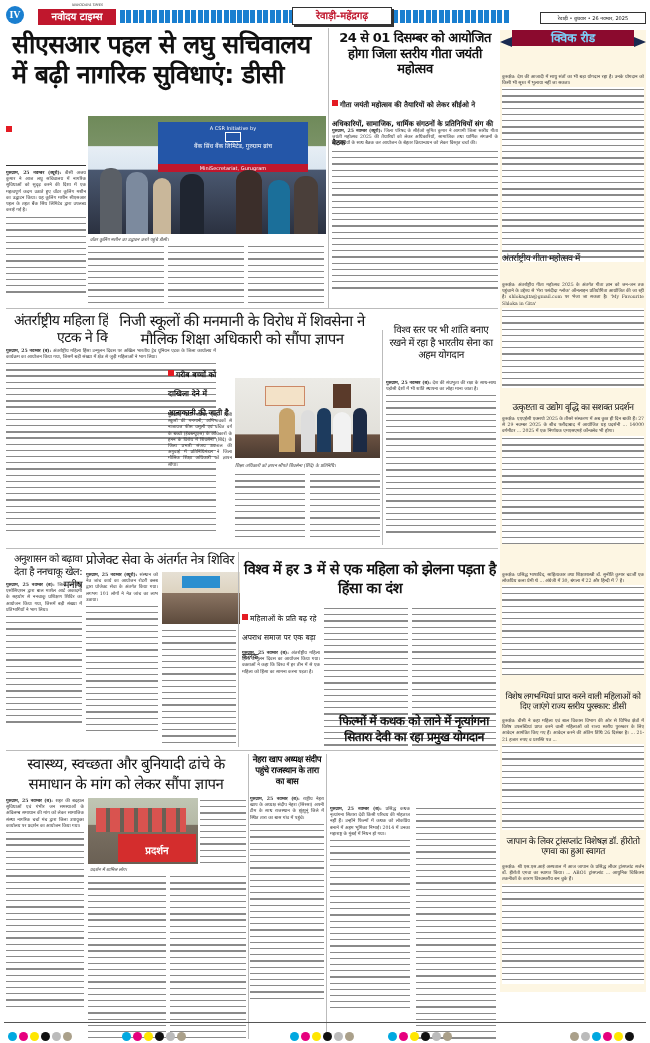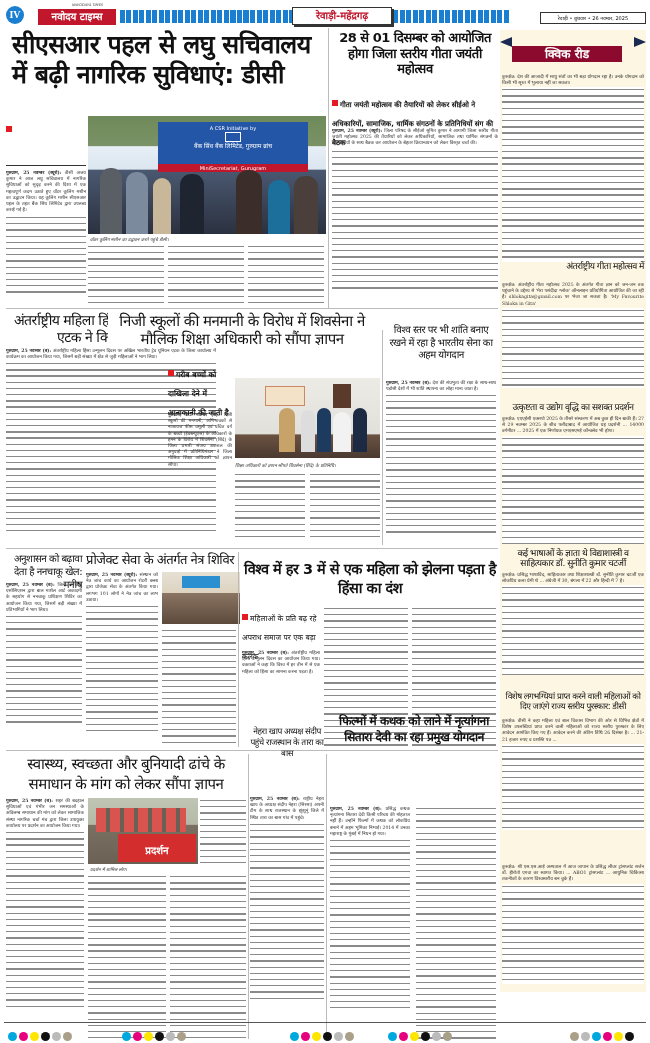--- a/index.html
+++ b/index.html
@@ -66,64 +66,64 @@
   <div class="abs" style="left:148px;top:54px;width:26px;height:64px;background:#3b2e2a;border-radius:12px 12px 0 0"></div>
   <div class="abs" style="left:180px;top:64px;width:22px;height:54px;background:#1b6f9a;border-radius:10px 10px 0 0"></div>
   <div class="abs" style="left:206px;top:60px;width:24px;height:58px;background:#4a3f3a;border-radius:11px 11px 0 0"></div>
 </div>
 <div class="abs caption" style="left:90px;top:236px;width:236px">वॉटर कूलिंग मशीन का उद्घाटन करते पहुंचे डीसी।</div>
 <div class="abs body-txt gray-lines" style="left:88px;top:244px;width:76px;height:60px"></div>
 <div class="abs body-txt gray-lines" style="left:168px;top:244px;width:76px;height:60px"></div>
 <div class="abs body-txt gray-lines" style="left:248px;top:244px;width:76px;height:60px"></div>
 <div class="vrule" style="left:328px;top:28px;height:280px"></div>
 
-<div class="abs hl" style="left:332px;top:30px;width:166px;font-size:13px;line-height:15.5px;text-align:center">28 से 01 दिसम्बर को आयोजित होगा जिला स्तरीय गीता जयंती महोत्सव</div>
+<div class="abs hl" style="left:332px;top:30px;width:166px;font-size:13px;line-height:15.5px;text-align:center">24 से 01 दिसम्बर को आयोजित होगा जिला स्तरीय गीता जयंती महोत्सव</div>
 <div class="abs" style="left:332px;top:92px;width:166px">
   <span class="bullet"></span><span class="sub" style="font-size:7px;line-height:9px">गीता जयंती महोत्सव की तैयारियों को लेकर सीईओ ने अधिकारियों, सामाजिक, धार्मिक संगठनों के प्रतिनिधियों संग की बैठक</span>
 </div>
 <div class="abs body-txt" style="left:332px;top:128px;width:166px;height:178px">
   <p><b>गुरुग्राम, 25 नवम्बर (ब्यूरो):</b> <span>जिला परिषद के सीईओ सुमित कुमार ने आगामी जिला स्तरीय गीता जयंती महोत्सव 2025 की तैयारियों को लेकर अधिकारियों, सामाजिक तथा धार्मिक संगठनों के प्रतिनिधियों के साथ बैठक कर आयोजन के बेहतर क्रियान्वयन को लेकर विस्तृत चर्चा की।</span></p>
   <div class="gray-lines" style="height:140px;margin-top:2px"></div>
 </div>
 
 <div class="abs" style="left:500px;top:30px;width:146px;height:962px;background:#fdf6e3">
-  <div class="abs" style="left:12px;top:16px;width:110px;height:16px;background:#8b0a2e;color:#ffffff;font-weight:bold;font-size:12px;line-height:16px;text-align:center">
+  <div class="abs" style="left:12px;top:0;width:122px;height:16px;background:#8b0a2e;color:#7dd3fc;font-weight:bold;font-size:12px;line-height:16px;text-align:center">
     <span>क्विक रीड</span>
   </div>
   <div class="abs" style="left:0;top:7px;width:0;height:0;border-top:5px solid transparent;border-bottom:5px solid transparent;border-right:12px solid #1a2a50"></div>
   <div class="abs" style="left:134px;top:7px;width:0;height:0;border-top:5px solid transparent;border-bottom:5px solid transparent;border-left:12px solid #1a2a50"></div>
   <div class="abs body-txt" style="left:2px;top:44px;width:142px;height:190px">
     <p>कुरुक्षेत्र: देश की आजादी में साधु संतों का भी बड़ा योगदान रहा है। उनके योगदान को किसी भी सूरत में भुलाया नहीं जा सकता।</p>
     <div class="gray-lines" style="height:175px"></div>
   </div>
 
-  <div class="abs hl" style="left:2px;top:231px;width:142px;font-size:9px;font-weight:normal;text-align:right">अंतर्राष्ट्रीय गीता महोत्सव में</div>
+  <div class="abs hl" style="left:2px;top:223px;width:142px;font-size:9px;font-weight:normal;text-align:left">अंतर्राष्ट्रीय गीता महोत्सव में</div>
   <div class="abs body-txt" style="left:2px;top:252px;width:142px;height:112px">
     <p>कुरुक्षेत्र: अंतर्राष्ट्रीय गीता महोत्सव 2025 के अंतर्गत गीता ज्ञान को जन-जन तक पहुंचाने के उद्देश्य से 'मेरा पसंदीदा श्लोक' ऑनलाइन प्रतियोगिता आयोजित की जा रही है। shlokagita@gmail.com पर भेजा जा सकता है। 'My Favourite Shloka in Gita'</p>
     <div class="gray-lines" style="height:80px"></div>
   </div>
 
   <div class="abs hl" style="left:2px;top:372px;width:142px;font-size:9px;font-weight:normal;text-align:center">उत्कृष्टता व उद्योग वृद्धि का सशक्त प्रदर्शन</div>
   <div class="abs body-txt" style="left:2px;top:386px;width:142px;height:128px">
     <p>कुरुक्षेत्र: एएएईसी एक्सपो 2025 के तीसरे संस्करण में अब कुछ ही दिन बाकी हैं। 27 से 29 नवम्बर 2025 के बीच फरीदाबाद में आयोजित यह प्रदर्शनी ... 14000 वर्गमीटर ... 2025 में एक निर्णायक एमएसएमई कॉन्क्लेव भी होगा।</p>
     <div class="gray-lines" style="height:110px"></div>
   </div>
 
-  <div class="abs hl" style="left:2px;top:518px;width:142px;font-size:9px;font-weight:normal;text-align:center">कई भाषाओं के ज्ञाता थे विद्याशास्त्री व साहित्यकार डॉ. सुनीति कुमार चटर्जी</div>
   <div class="abs body-txt" style="left:2px;top:542px;width:142px;height:110px">
     <p>कुरुक्षेत्र: प्रसिद्ध भाषाविद, साहित्यकार तथा शिक्षाशास्त्री डॉ. सुनीति कुमार चटर्जी एक लोकप्रिय कला प्रेमी थे ... अंग्रेजी में 30, बंगला में 22 और हिन्दी में 7 है।</p>
     <div class="gray-lines" style="height:90px"></div>
   </div>
 
   <div class="abs hl" style="left:2px;top:662px;width:142px;font-size:8.5px;font-weight:normal;text-align:center">विशेष लगभग्धियां प्राप्त करने वाली महिलाओं को दिए जाएंगे राज्य स्तरीय पुरस्कार: डीसी</div>
   <div class="abs body-txt" style="left:2px;top:688px;width:142px;height:112px">
     <p>कुरुक्षेत्र: डीसी ने कहा महिला एवं बाल विकास विभाग की ओर से विभिन्न क्षेत्रों में विशेष उपलब्धियां प्राप्त करने वाली महिलाओं को राज्य स्तरीय पुरस्कार के लिए आवेदन आमंत्रित किए गए हैं। आवेदन करने की अंतिम तिथि 26 दिसंबर है। ... 21-21 हजार रुपए व प्रशस्ति पत्र ...</p>
     <div class="gray-lines" style="height:88px"></div>
   </div>
 
+  <div class="abs hl" style="left:2px;top:806px;width:142px;font-size:9px;font-weight:normal;text-align:center">जापान के लिवर ट्रांसप्लांट विशेषज्ञ डॉ. हीरोतो एगवा का हुआ स्वागत</div>
   <div class="abs body-txt" style="left:2px;top:834px;width:142px;height:128px">
     <p>कुरुक्षेत्र: श्री एस.एस.आई अस्पताल में आज जापान के प्रसिद्ध लीवर ट्रांसप्लांट सर्जन डॉ. हीरोतो एगवा का स्वागत किया। ... ABO1 ट्रांसप्लांट ... आधुनिक चिकित्सा तकनीकों के कारण विश्वस्तरीय बन चुके हैं।</p>
     <div class="gray-lines" style="height:100px"></div>
   </div>
 </div>
 
 <div class="hrule" style="left:6px;top:308px;width:492px;background:#bbb"></div>
 
 <div class="abs hl" style="left:6px;top:312px;width:210px;font-size:14px;line-height:17px;text-align:center;font-weight:normal">अंतर्राष्ट्रीय महिला हिंसा उन्मूलन दिवस पर एटक ने किया कार्यक्रम</div>
 <div class="abs body-txt" style="left:6px;top:348px;width:210px;height:195px">
@@ -199,21 +199,21 @@
   <div class="abs" style="left:30px;top:36px;width:78px;height:28px;background:#d42d2d;color:#fff;font-size:10px;font-weight:bold;text-align:center;line-height:34px">
     <span>प्रदर्शन</span>
   </div>
 </div>
 <div class="abs caption" style="left:90px;top:866px;width:110px">प्रदर्शन में शामिल लोग।</div>
 <div class="abs body-txt gray-lines" style="left:200px;top:798px;width:46px;height:70px"></div>
 <div class="abs body-txt gray-lines" style="left:88px;top:874px;width:78px;height:165px"></div>
 <div class="abs body-txt gray-lines" style="left:170px;top:874px;width:76px;height:165px"></div>
 
 <div class="vrule" style="left:248px;top:754px;height:285px"></div>
-<div class="abs hl" style="left:250px;top:726px;width:74px;font-size:8.5px;line-height:11px;text-align:center;font-weight:normal">नेहरा खाप अध्यक्ष संदीप पहुंचे राजस्थान के तारा का बास</div>
+<div class="abs hl" style="left:250px;top:754px;width:74px;font-size:8.5px;line-height:11px;text-align:center;font-weight:bold">नेहरा खाप अध्यक्ष संदीप पहुंचे राजस्थान के तारा का बास</div>
 <div class="abs body-txt" style="left:250px;top:796px;width:74px;height:243px">
   <p><b>गुरुग्राम, 25 नवम्बर (ब):</b> <span>राष्ट्रीय नेहरा खाप के अध्यक्ष संदीप नेहरा (सिरसा) अपनी टीम के साथ राजस्थान के झुंझुनूं जिले में स्थित तारा का बास गांव में पहुंचे।</span></p>
   <div class="gray-lines" style="height:180px"></div>
 </div>
 
 <div class="vrule" style="left:326px;top:754px;height:285px"></div>
 <div class="abs hl" style="left:330px;top:714px;width:168px;font-size:12px;line-height:15.5px;text-align:center">फिल्मों में कथक को लाने में नृत्यांगना सितारा देवी का रहा प्रमुख योगदान</div>
 <div class="abs body-txt" style="left:330px;top:806px;width:80px;height:233px">
   <p><b>गुरुग्राम, 25 नवम्बर (ब):</b> <span>प्रसिद्ध कथक नृत्यांगना सितारा देवी किसी परिचय की मोहताज नहीं हैं। उन्होंने फिल्मों में कथक को लोकप्रिय बनाने में अहम भूमिका निभाई। 2014 में उनका महाराष्ट्र के मुंबई में निधन हो गया।</span></p>
   <div class="gray-lines" style="height:170px"></div>

